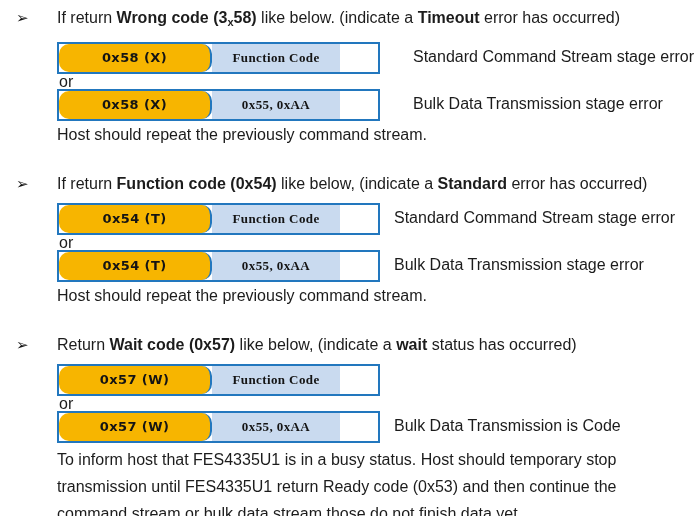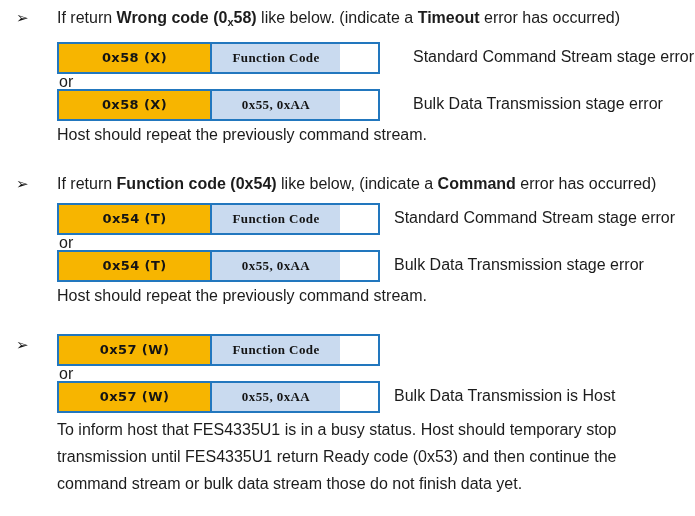--- a/index.html
+++ b/index.html
@@ -26,84 +26,85 @@
   .row{display:flex;align-items:flex-start;}
   .codebox{
     display:flex;border:2px solid var(--border);
     width:323px;flex:none;
   }
   .cell{
     font-family:"DejaVu Sans",sans-serif;font-weight:bold;font-size:13px;
     letter-spacing:0.4px;text-align:center;height:28px;line-height:28px;
     color:#141414;white-space:nowrap;overflow:hidden;
   }
-  .cell.orange{background:var(--orange);width:153px;border-right:2px solid var(--border);}
+  .cell.orange{background:var(--orange);width:153px;border-right:2px solid var(--border);border-radius:10px;}
   .cell.blue{background:var(--lightblue);width:128px;font-family:Liberation Serif, serif;}
   .caption{font-size:16px;padding-top:5px;line-height:20px;white-space:nowrap;}
   .gap-lg{margin-left:33px;}
   .gap-sm{margin-left:14px;}
   .or{font-size:16px;line-height:15px;margin:0 12px 0 2px;}
   .footer{margin:3px 0 0 0;font-size:16px;line-height:21px;max-width:610px;}
   .footer.tall{line-height:27px;max-width:600px;}
 </style>
 </head>
 <body>
 
 <section class="sect">
   <span class="bullet">➢</span>
-  <p class="heading"><span>If return </span><b>Wrong code (0</b><b class="sub">x</b><b>58)</b><span> like below. (indicate a </span><b>Timeout</b><span> error has occurred)</span></p>
+  <p class="heading"><span>If return </span><b>Wrong code (3</b><b class="sub">x</b><b>58)</b><span> like below. (indicate a </span><b>Timeout</b><span> error has occurred)</span></p>
   <div class="row">
     <div class="codebox">
       <div class="cell orange">0x58 (X)</div>
       <div class="cell blue">Function Code</div>
     </div>
     <div class="caption gap-lg">Standard Command Stream stage error</div>
   </div>
   <div class="or">or</div>
   <div class="row">
     <div class="codebox">
       <div class="cell orange">0x58 (X)</div>
       <div class="cell blue">0x55, 0xAA</div>
     </div>
     <div class="caption gap-lg">Bulk Data Transmission stage error</div>
   </div>
   <p class="footer">Host should repeat the previously command stream.</p>
 </section>
 
 <section class="sect">
   <span class="bullet">➢</span>
-  <p class="heading"><span>If return </span><b>Function code (0x54)</b><span> like below, (indicate a </span><b>Command</b><span> error has occurred)</span></p>
+  <p class="heading"><span>If return </span><b>Function code (0x54)</b><span> like below, (indicate a </span><b>Standard</b><span> error has occurred)</span></p>
   <div class="row">
     <div class="codebox">
       <div class="cell orange">0x54 (T)</div>
       <div class="cell blue">Function Code</div>
     </div>
     <div class="caption gap-sm">Standard Command Stream stage error</div>
   </div>
   <div class="or">or</div>
   <div class="row">
     <div class="codebox">
       <div class="cell orange">0x54 (T)</div>
       <div class="cell blue">0x55, 0xAA</div>
     </div>
     <div class="caption gap-sm">Bulk Data Transmission stage error</div>
   </div>
   <p class="footer">Host should repeat the previously command stream.</p>
 </section>
 
 <section class="sect">
   <span class="bullet">➢</span>
+  <p class="heading"><span>Return </span><b>Wait code (0x57)</b><span> like below, (indicate a </span><b>wait</b><span> status has occurred)</span></p>
   <div class="row">
     <div class="codebox">
       <div class="cell orange">0x57 (W)</div>
       <div class="cell blue">Function Code</div>
     </div>
   </div>
   <div class="or">or</div>
   <div class="row">
     <div class="codebox">
       <div class="cell orange">0x57 (W)</div>
       <div class="cell blue">0x55, 0xAA</div>
     </div>
-    <div class="caption gap-sm">Bulk Data Transmission is Host</div>
+    <div class="caption gap-sm">Bulk Data Transmission is Code</div>
   </div>
   <p class="footer tall">To inform host that FES4335U1 is in a busy status. Host should temporary stop transmission until FES4335U1 return Ready code (0x53) and then continue the command stream or bulk data stream those do not finish data yet.</p>
 </section>
 
 </body></html>

